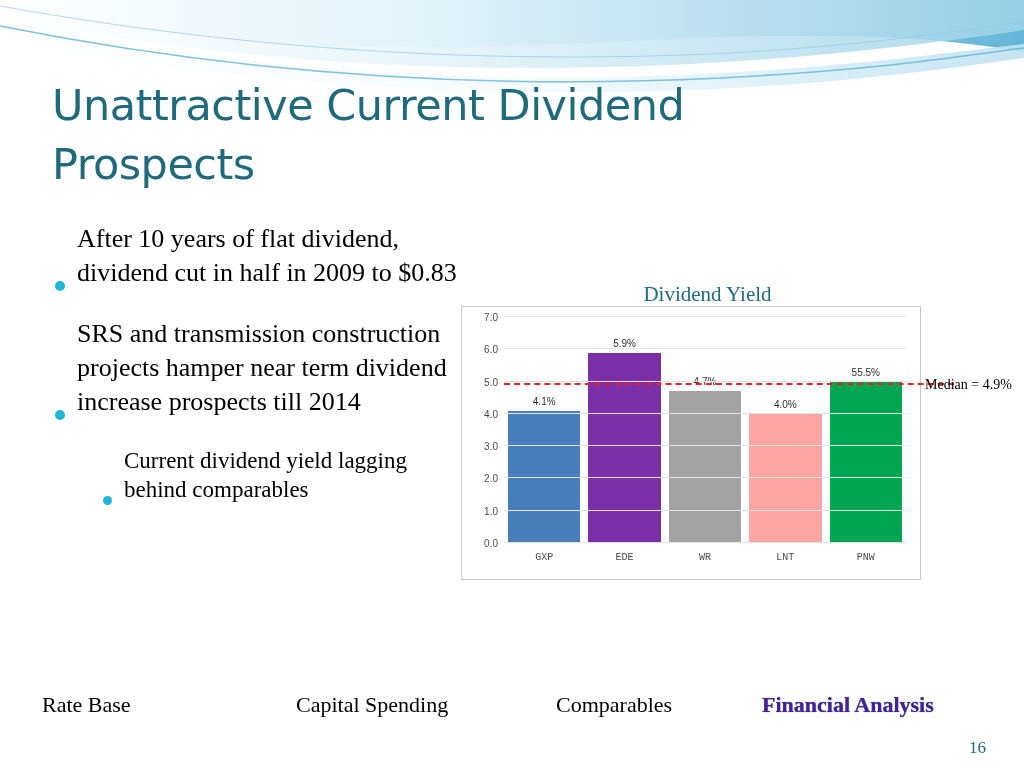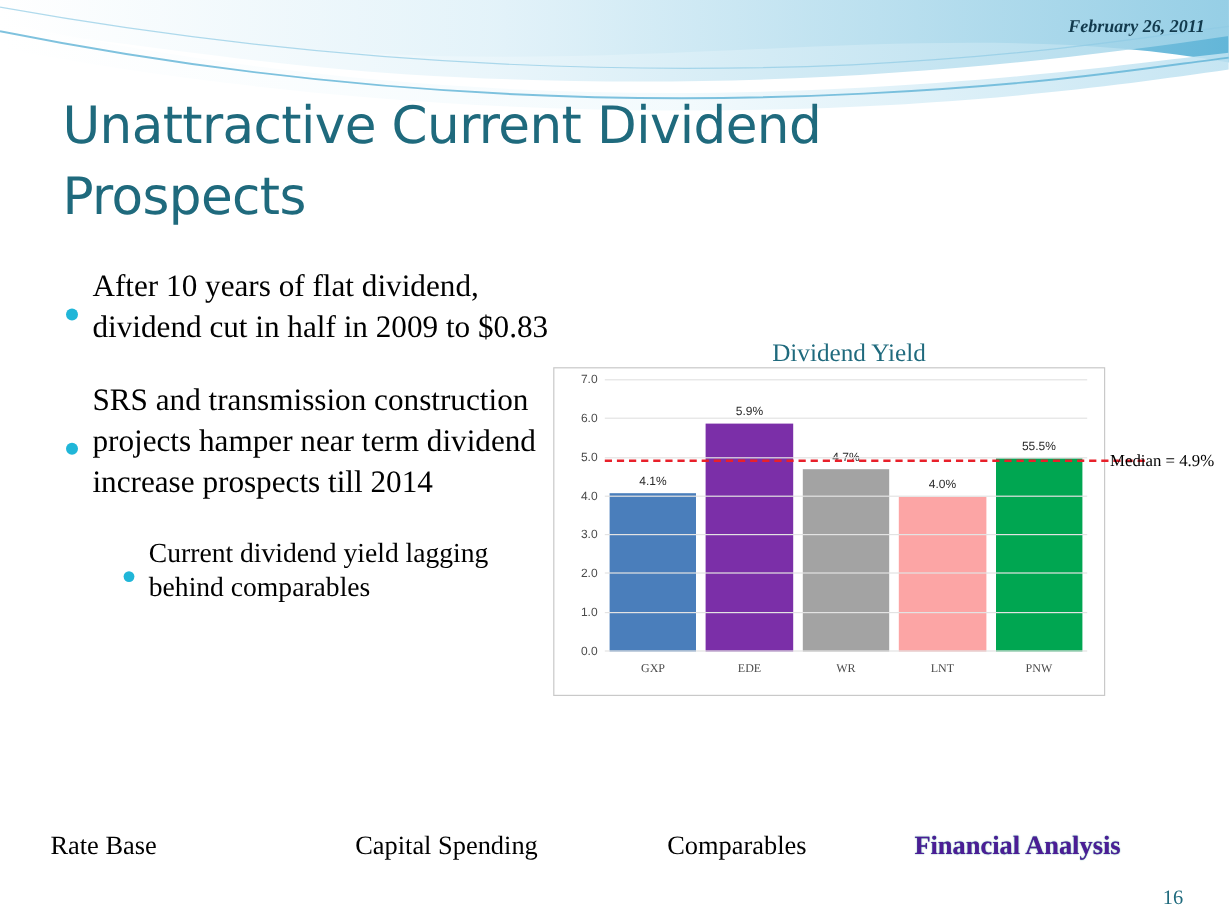--- a/index.html
+++ b/index.html
@@ -66,21 +66,21 @@
   
   .bullets {
     position: absolute;
     top: 222px;
     left: 55px;
     width: 420px;
     z-index: 2;
   }
   .bullet {
     display: flex;
-    align-items: center;
+    align-items: flex-end;
     margin-bottom: 26px;
   }
   .bullet .dot {
     flex: 0 0 auto;
     width: 10px;
     height: 10px;
     border-radius: 50%;
     background: #20b6d8;
     margin-top: 12px;
     margin-right: 12px;
@@ -182,21 +182,21 @@
     font-size: 10px;
     color: #2b2b2b;
     white-space: nowrap;
   }
   .cat-label {
     position: absolute;
     top: 100%;
     left: 50%;
     transform: translateX(-50%);
     margin-top: 9px;
-    font-family: Liberation Serif, serif;
+    font-family: Liberation Mono, monospace;
     font-size: 10px;
     color: #4a4a4a;
     white-space: nowrap;
   }
   .median-line {
     position: absolute;
     left: 0;
     right: -48px;
     border-top: 2px dashed #e8202a;
     z-index: 4;
@@ -268,21 +268,20 @@
     </defs>
     <path d="M0,0 L1024,0 L1024,52 C800,12 560,60 300,44 C170,36 70,18 0,10 Z" fill="url(#g1)"></path>
     <path d="M0,0 L1024,0 L1024,30 C820,60 600,78 340,62 C190,52 80,30 0,26 Z" fill="url(#g2)" opacity="0.85"></path>
     <path d="M0,18 C180,58 420,88 700,74 C860,66 950,52 1024,44 L1024,58 C940,70 840,84 690,90 C420,100 180,74 0,40 Z" fill="url(#g3)" opacity="0.9"></path>
     <path d="M0,26 C200,66 440,92 720,78 C880,70 960,56 1024,48" fill="none" stroke="#5fb3d6" stroke-width="1.6" opacity="0.8"></path>
     <path d="M0,6 C190,40 430,66 710,54 C870,46 960,30 1024,22" fill="none" stroke="#8fcbe4" stroke-width="1" opacity="0.7"></path>
   </svg>
 </div>
 
 <div class="header-text">
-  <div class="line2">February 26, 2011</div>
 </div>
 
 <div class="slide-title">Unattractive Current Dividend Prospects</div>
 
 <div class="bullets">
   <div class="bullet">
     <span class="dot"></span>
     <span class="txt">After 10 years of flat dividend, dividend cut in half in 2009 to $0.83</span>
   </div>
   <div class="bullet">

